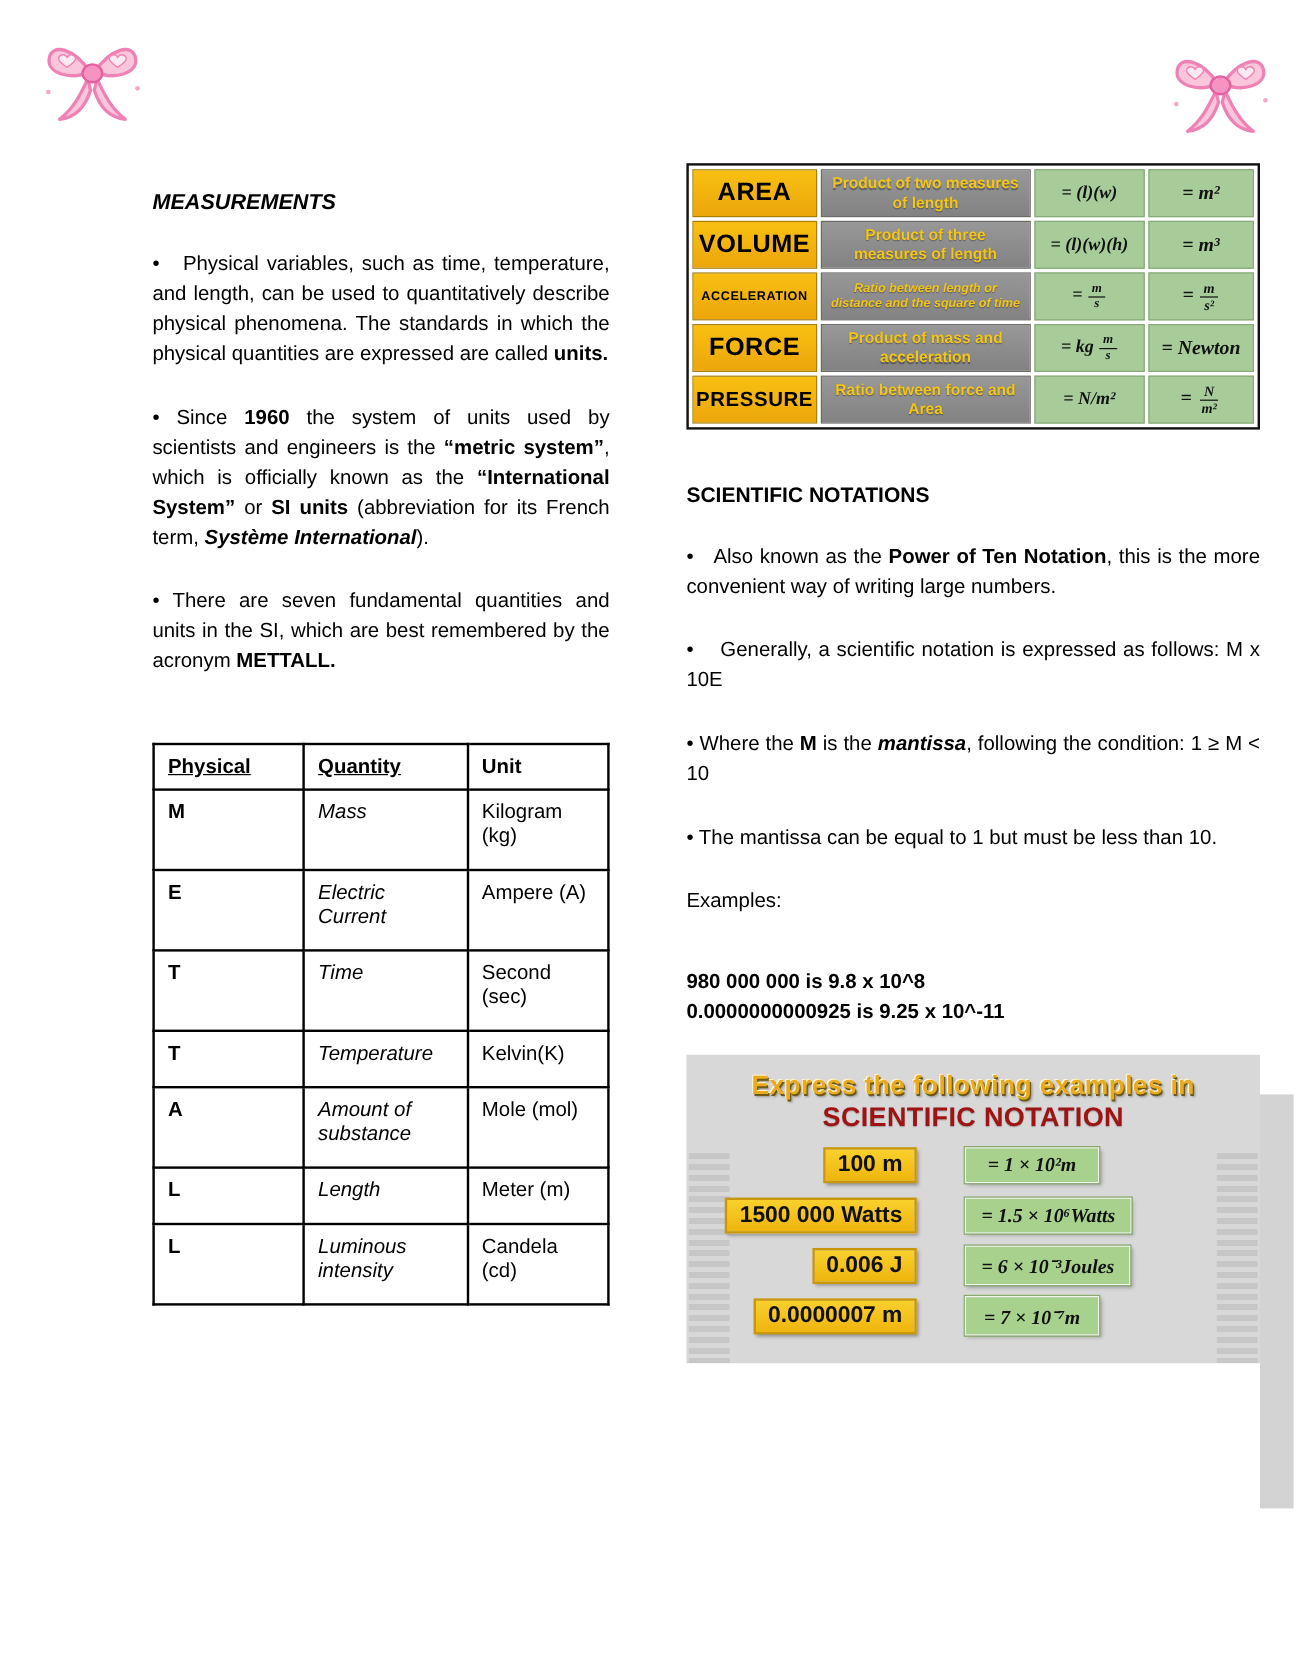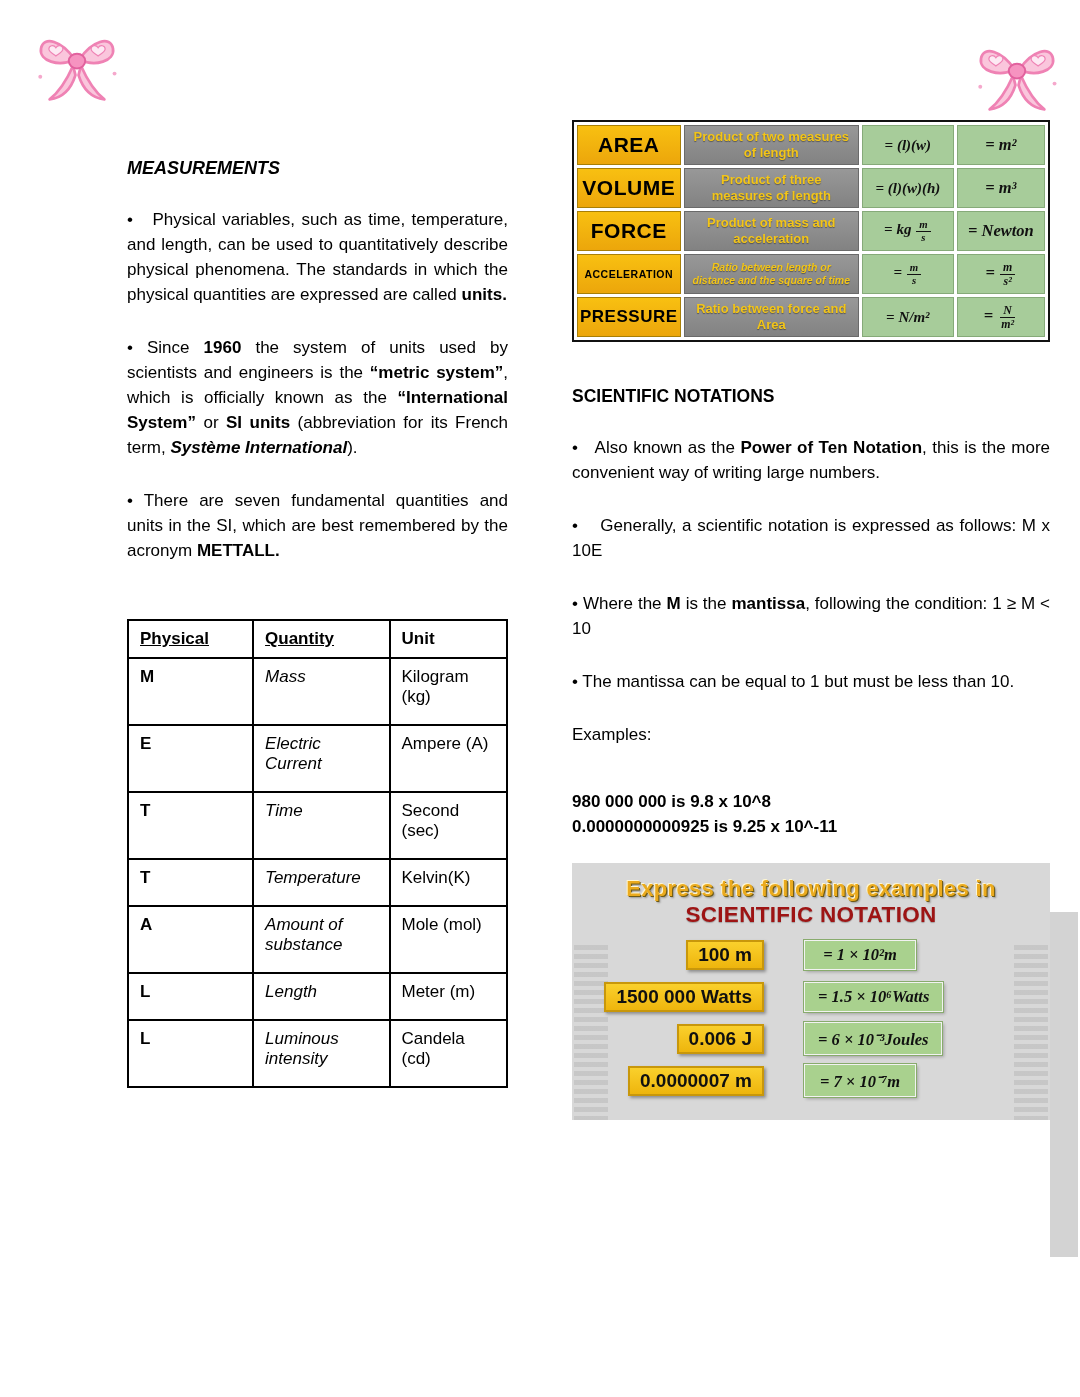--- a/index.html
+++ b/index.html
@@ -11,21 +11,21 @@
     background: #ffffff;
     font-family: "Liberation Sans", sans-serif;
     color: #000;
     overflow: hidden;
   }
   .bow { position: absolute; width: 86px; height: 90px; }
   .bow.left  { left: 34px;  top: 20px; }
   .bow.right { left: 974px; top: 30px; }
 
   .col-left  { position: absolute; left: 127px; top: 128px; width: 381px; }
-  .col-right { position: absolute; left: 572px; top: 120px; width: 478px; }
+  .col-right { position: absolute; left: 572px; top: 136px; width: 478px; }
 
   .lesson-title {
     color: #ee5d9f;
     font-weight: bold;
     font-size: 17.5px;
     line-height: 25px;
     text-align: center;
   }
   .heading-italic { margin-top: 30px; font-size: 18px; font-weight: bold; font-style: italic; }
   .heading-plain  { margin-top: 44px; font-size: 17.5px; font-weight: bold; }
@@ -204,57 +204,57 @@
               <td class="dt-eq dt-eq1">= (l)(w)</td>
               <td class="dt-eq dt-eq2">= m²</td>
             </tr>
             <tr>
               <td class="dt-name" style="font-size: 21px;">VOLUME</td>
               <td class="dt-desc">Product of three measures of length</td>
               <td class="dt-eq dt-eq1">= (l)(w)(h)</td>
               <td class="dt-eq dt-eq2">= m³</td>
             </tr>
             <tr>
-              <td class="dt-name" style="font-size: 21px;">FORCE</td>
-              <td class="dt-desc">Product of mass and acceleration</td>
-              <td class="dt-eq dt-eq1">= kg <span class="frac">
-                  <span class="num">m</span>
-                  <span class="den">s</span>
-                </span></td>
-              <td class="dt-eq dt-eq2">= Newton</td>
-            </tr>
-            <tr>
               <td class="dt-name" style="font-size: 10.5px;">ACCELERATION</td>
               <td class="dt-desc" style="font-size: 10.5px; font-style: italic;">Ratio between length or distance and the square of time</td>
               <td class="dt-eq dt-eq1">= <span class="frac">
                   <span class="num">m</span>
                   <span class="den">s</span>
                 </span></td>
               <td class="dt-eq dt-eq2">= <span class="frac">
                   <span class="num">m</span>
                   <span class="den">s²</span>
                 </span></td>
             </tr>
             <tr>
+              <td class="dt-name" style="font-size: 21px;">FORCE</td>
+              <td class="dt-desc">Product of mass and acceleration</td>
+              <td class="dt-eq dt-eq1">= kg <span class="frac">
+                  <span class="num">m</span>
+                  <span class="den">s</span>
+                </span></td>
+              <td class="dt-eq dt-eq2">= Newton</td>
+            </tr>
+            <tr>
               <td class="dt-name" style="font-size: 17px;">PRESSURE</td>
               <td class="dt-desc">Ratio between force and Area</td>
               <td class="dt-eq dt-eq1">= N/m²</td>
               <td class="dt-eq dt-eq2">= <span class="frac">
                   <span class="num">N</span>
                   <span class="den">m²</span>
                 </span></td>
             </tr>
           </tbody>
         </table>
     </div>
     <div class="heading-plain">SCIENTIFIC NOTATIONS</div>
     <div>
         <p class="para"><span>•&nbsp;&nbsp;&nbsp;Also known as the </span><span style="font-weight: bold;">Power of Ten Notation</span><span>, this is the more convenient way of writing large numbers.</span></p>
         <p class="para"><span>•&nbsp;&nbsp;&nbsp;&nbsp;Generally, a scientific notation is expressed as follows: M x 10E</span></p>
-        <p class="para"><span>• Where the </span><span style="font-weight: bold;">M</span><span> is the </span><span style="font-weight: bold; ">mantissa</span><span>, following the condition: 1 ≥ M &lt; 10</span></p>
+        <p class="para"><span>• Where the </span><span style="font-weight: bold;">M</span><span> is the </span><span style="font-weight: bold; font-style: italic;">mantissa</span><span>, following the condition: 1 ≥ M &lt; 10</span></p>
         <p class="para"><span>• The mantissa can be equal to 1 but must be less than 10.</span></p>
       </div>
     <p class="para">Examples:</p>
     <div class="examples">
         <div class="example-line">980 000 000 is 9.8 x 10^8</div>
         <div class="example-line">0.0000000000925 is 9.25 x 10^-11</div>
       </div>
     <div class="notation-panel">
       <div class="bldg bldg-left"></div>
       <div class="bldg bldg-right"></div>

